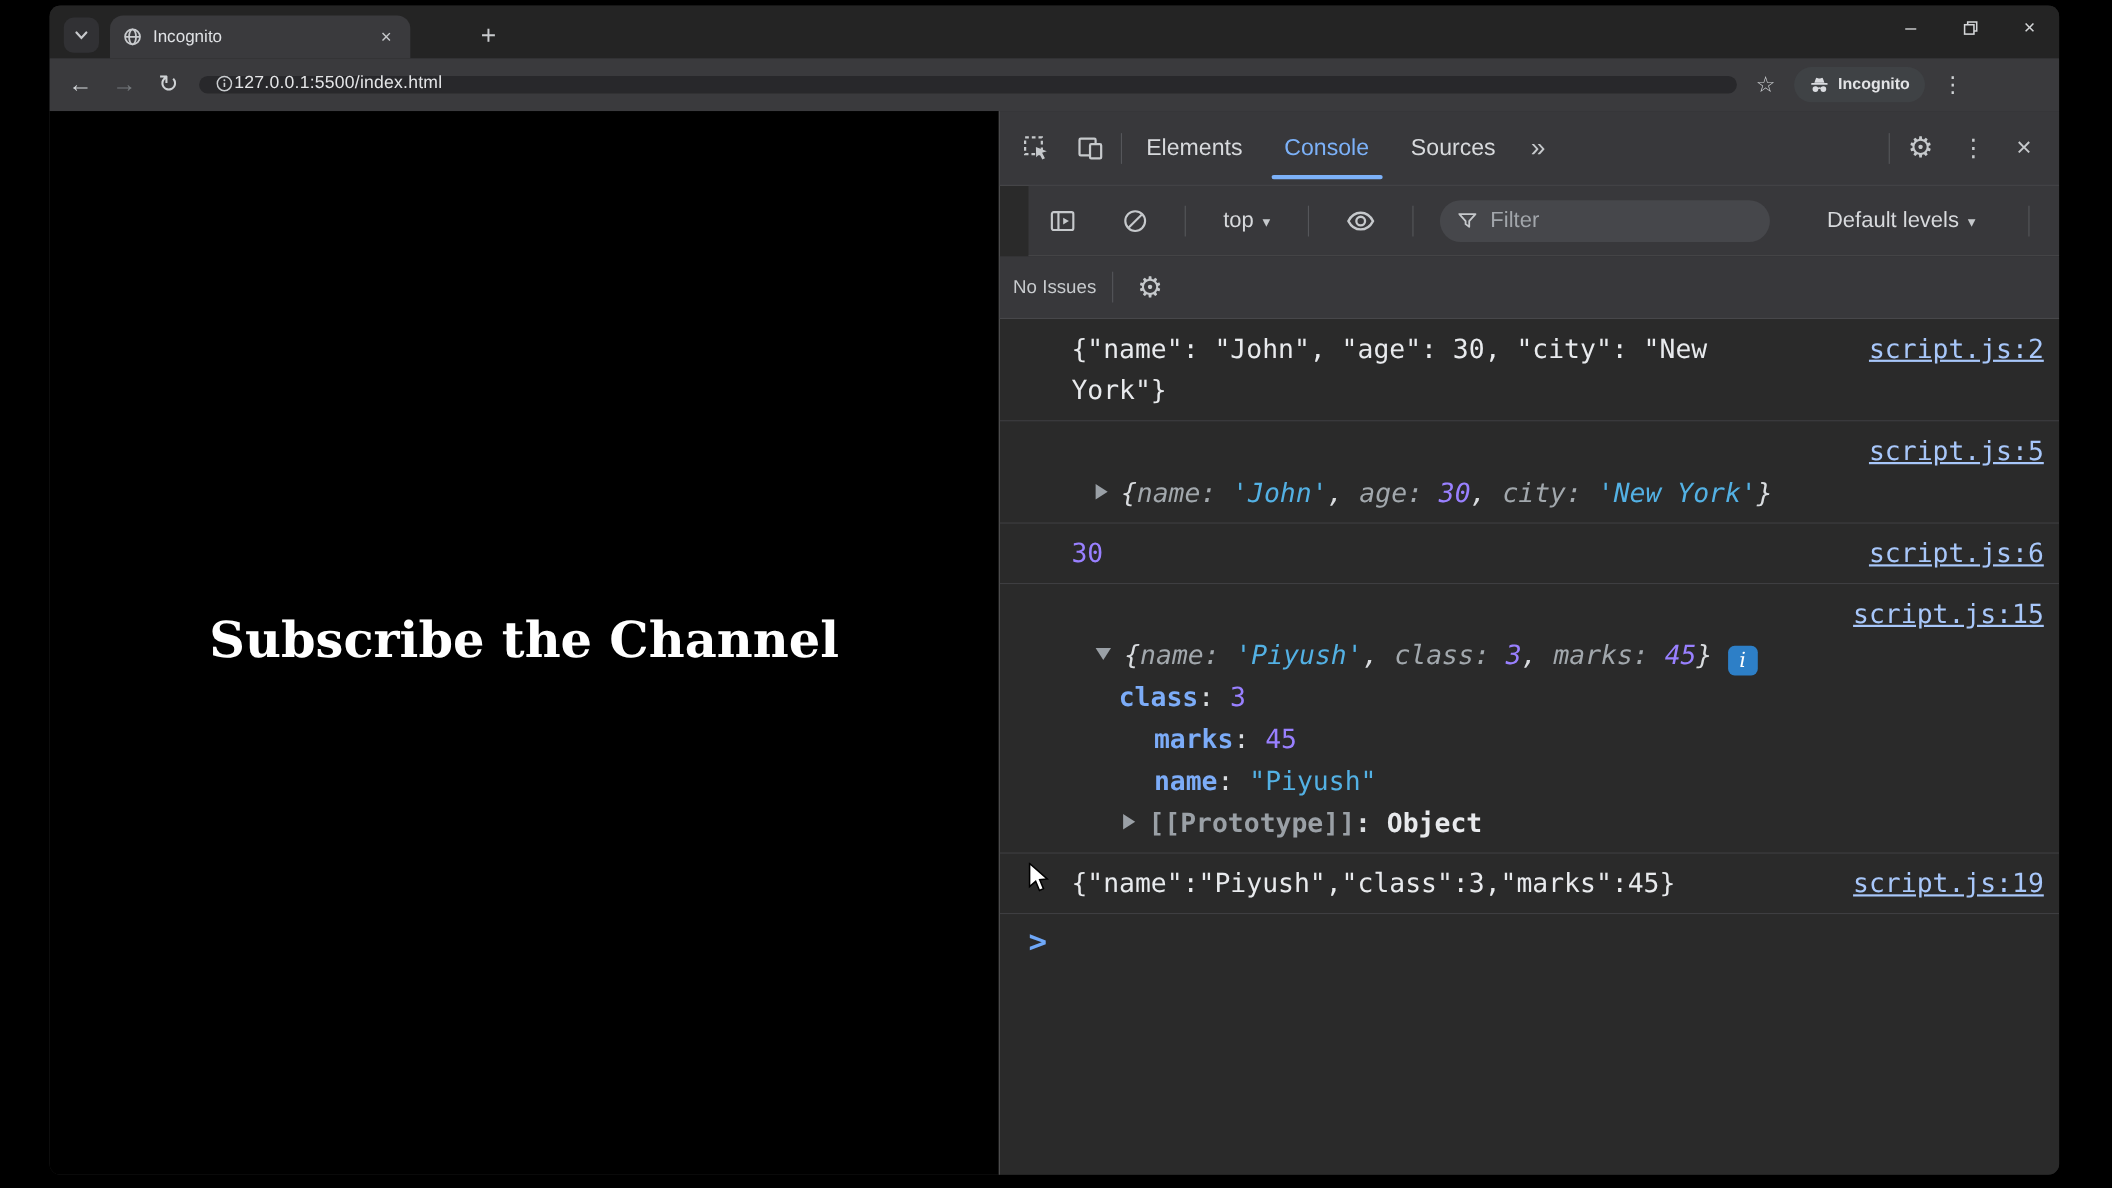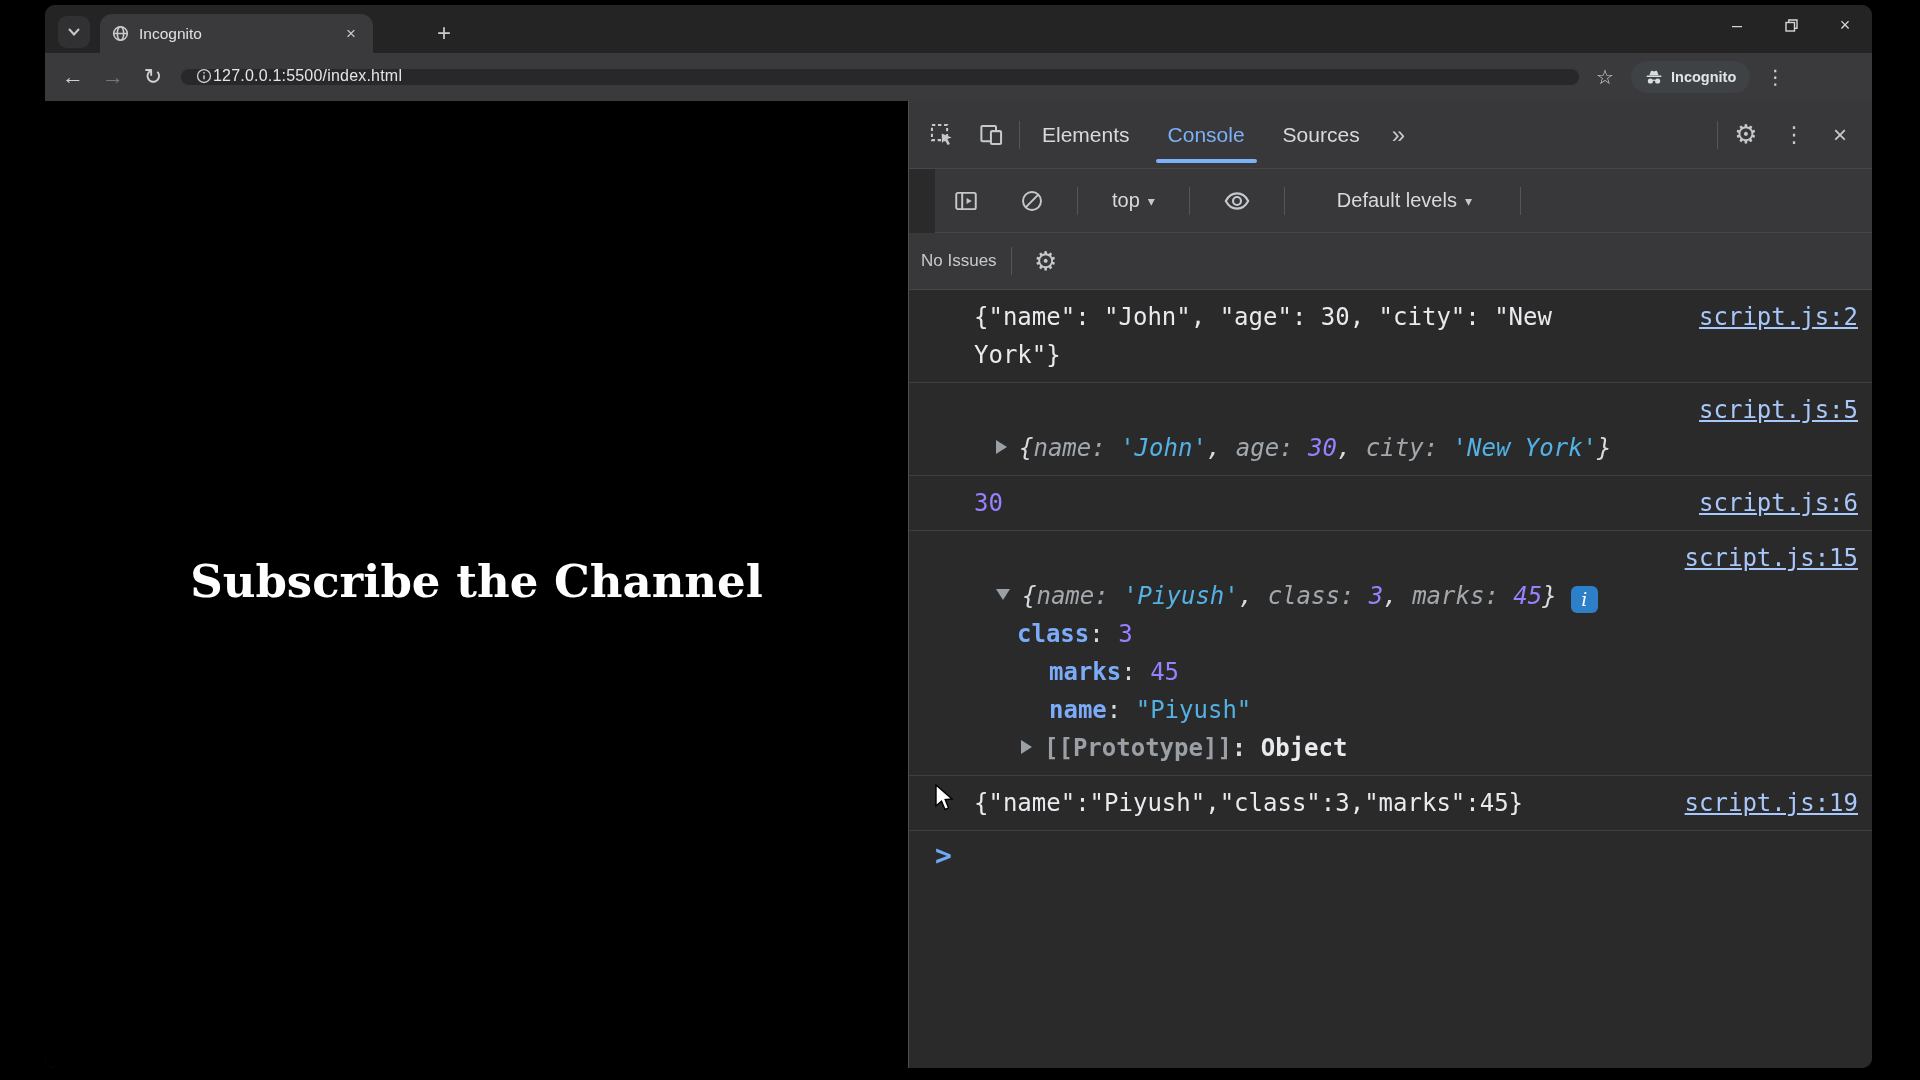--- a/index.html
+++ b/index.html
@@ -208,20 +208,26 @@
             <span class="dd-caret">▾</span>
           </span>
           <span class="vsep"></span>
           <span class="icon-btn" style="width:46px">
             <svg width="28" height="28" viewBox="0 0 24 24">
               <path d="M12 5.5 C7 5.5 3.8 9.3 2.4 12 C3.8 14.7 7 18.5 12 18.5 C17 18.5 20.2 14.7 21.6 12 C20.2 9.3 17 5.5 12 5.5 Z" fill="none" stroke="#C6C9CC" stroke-width="1.8"></path>
               <circle cx="12" cy="12" r="3.4" fill="none" stroke="#C6C9CC" stroke-width="1.8"></circle>
             </svg>
           </span>
           <span class="vsep"></span>
+          <div class="filter-pill">
+            <svg width="22" height="22" viewBox="0 0 24 24">
+              <path d="M4 5 H20 L13.8 12 V17.6 L10.2 15 V12 Z" fill="none" stroke="#C6C9CC" stroke-width="1.8" stroke-linejoin="round"></path>
+            </svg>
+            <span class="filter-ph">Filter</span>
+          </div>
           <span class="levels-dd">
             <span>Default levels</span>
             <span class="dd-caret">▾</span>
           </span>
           <span class="vsep" style="margin-left:14px"></span>
         </div>
 
         <div class="dt-row dt-issues">
           <span class="issues-label">No Issues</span>
           <span class="vsep"></span>

